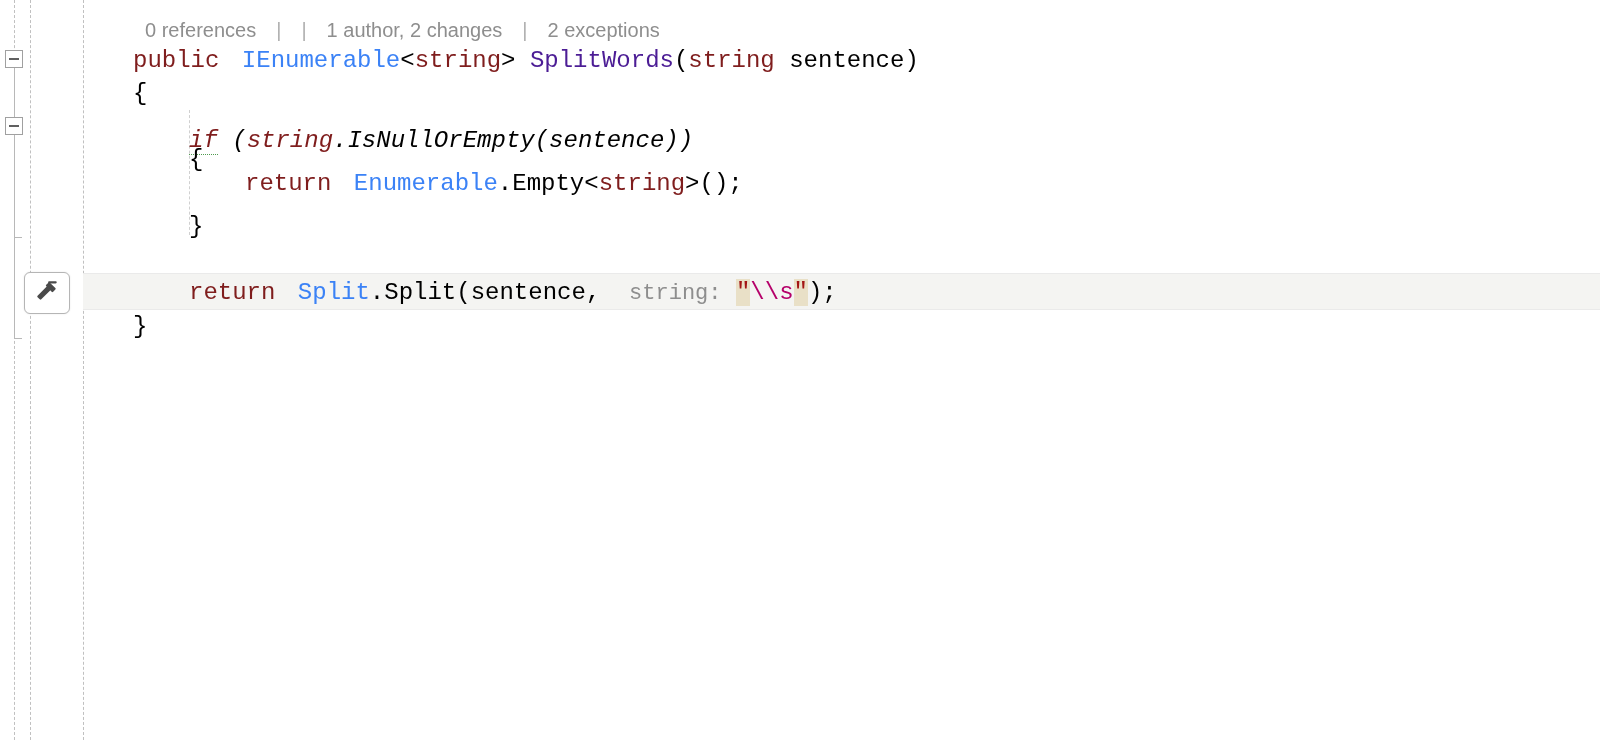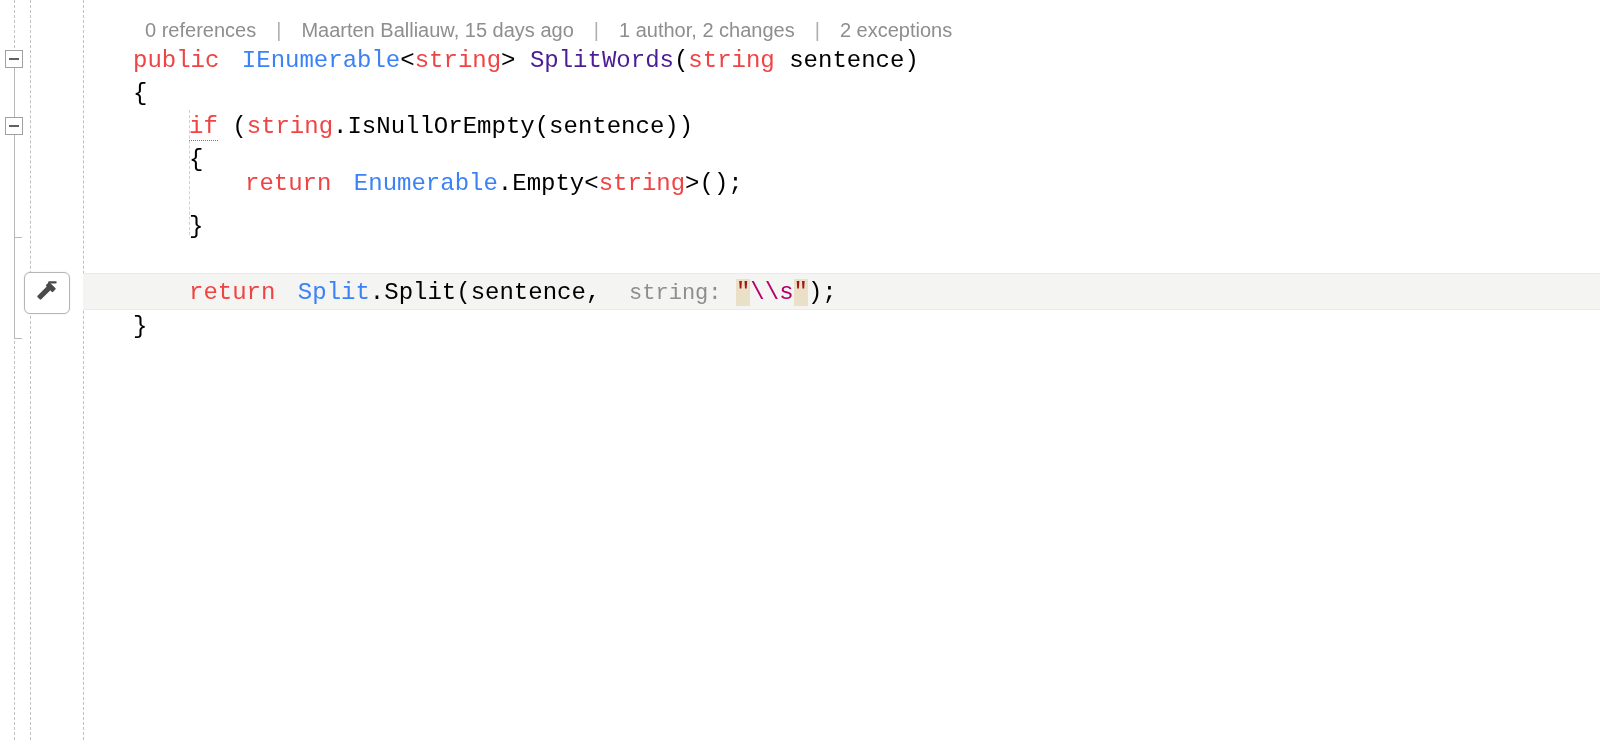--- a/index.html
+++ b/index.html
@@ -72,21 +72,21 @@
   .lens {
     position: absolute; left: 50px; top: 14px;
     font-family: "Segoe UI", Arial, sans-serif;
     font-size: 20px; color: #8e8e8e;
     display: flex; gap: 20px; align-items: flex-end; margin-left: 12px;
   }
   .lens .sep { color: #b0b0b0; }
   .lens span { cursor: pointer; }
 
   
-  .kw     { color: #ef4444; }   
+  .kw     { color: #7f1d1d; }   
   .type   { color: #3b82f6; margin-left: 8px; }   
   .gray   { color: #4c1d95; }   
   .str    { color: #a31515; }   
   .esc    { color: #b5006a; }   
   .hint   { color: #8e8e8e; font-size: 22px; }   
   .plain  { color: #000000; }
 
   .if-underline { border-bottom: 1px dotted #4f9b4f; }
 
   .strhl { background: #e9e0c7; }   
@@ -127,32 +127,31 @@
 
   <div class="code">
 
     <div class="iguide" style="left:106px; top:110px; height:125px;"></div>
 
     <div class="curline" style="top:273px;"></div>
 
     <div class="lens">
       <span>0 references</span>
       <span class="sep">|</span>
-      <span>Maarten Balliauw, 15 days ago</span>
       <span class="sep">|</span>
       <span>1 author, 2 changes</span>
       <span class="sep">|</span>
       <span>2 exceptions</span>
     </div>
 
     <div class="line" style="top:44px;"><span class="kw">public</span><span class="plain"> </span><span class="type">IEnumerable</span><span class="plain">&lt;</span><span class="kw">string</span><span class="plain">&gt;</span><span class="plain"> </span><span class="gray">SplitWords</span><span class="plain">(</span><span class="kw">string</span><span class="plain"> sentence</span><span class="plain">)</span></div>
 
     <div class="line" style="top:77px;"><span class="plain">{</span></div>
 
-    <div class="line" style="top:110px; padding-left:106px;"><span class="kw if-underline">if</span><span class="plain"> (</span><span class="kw">string</span><span class="plain">.IsNullOrEmpty(sentence))</span></div>
+    <div class="line" style="top:124px; padding-left:106px;font-style:italic;"><span class="kw if-underline">if</span><span class="plain"> (</span><span class="kw">string</span><span class="plain">.IsNullOrEmpty(sentence))</span></div>
 
     <div class="line" style="top:143px; padding-left:106px;"><span class="plain">{</span></div>
 
     <div class="line" style="top:167px; padding-left:162px;"><span class="kw">return</span><span class="plain"> </span><span class="type">Enumerable</span><span class="plain">.Empty&lt;</span><span class="kw">string</span><span class="plain">&gt;();</span></div>
 
     <div class="line" style="top:210px; padding-left:106px;"><span class="plain">}</span></div>
 
     <div class="line" style="top:243px;"></div>
 
     <div class="line" style="top:276px; padding-left:106px;"><span class="kw">return</span><span class="plain"> </span><span class="type">Split</span><span class="plain">.Split(sentence,  </span><span class="hint">string:</span><span class="plain"> </span><span class="str strhl">"</span><span class="esc">\\s</span><span class="str strhl">"</span><span class="plain">);</span></div>

